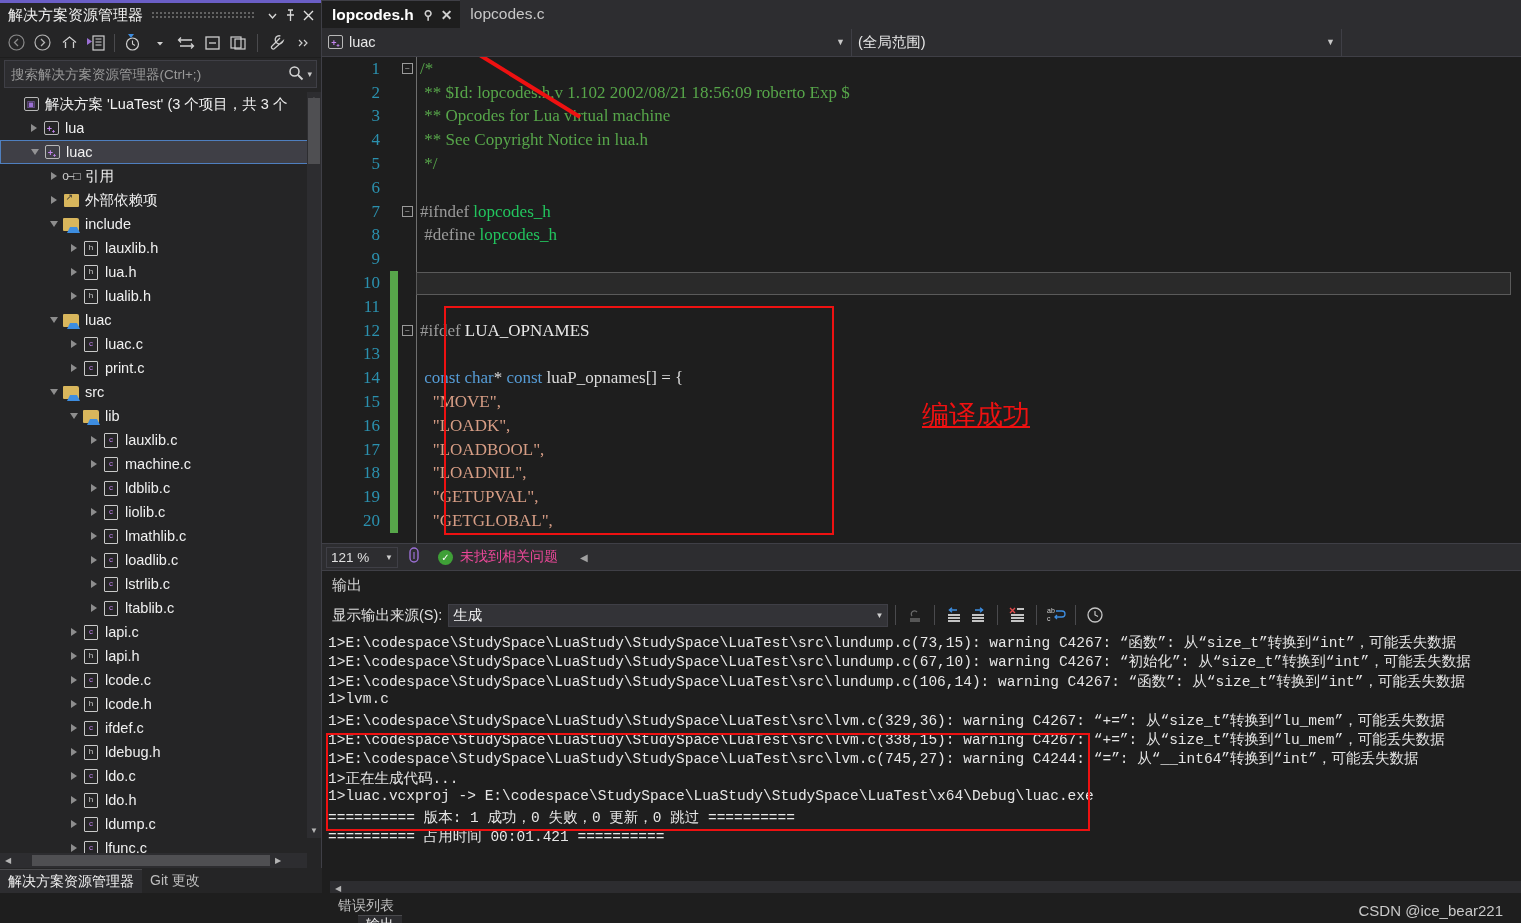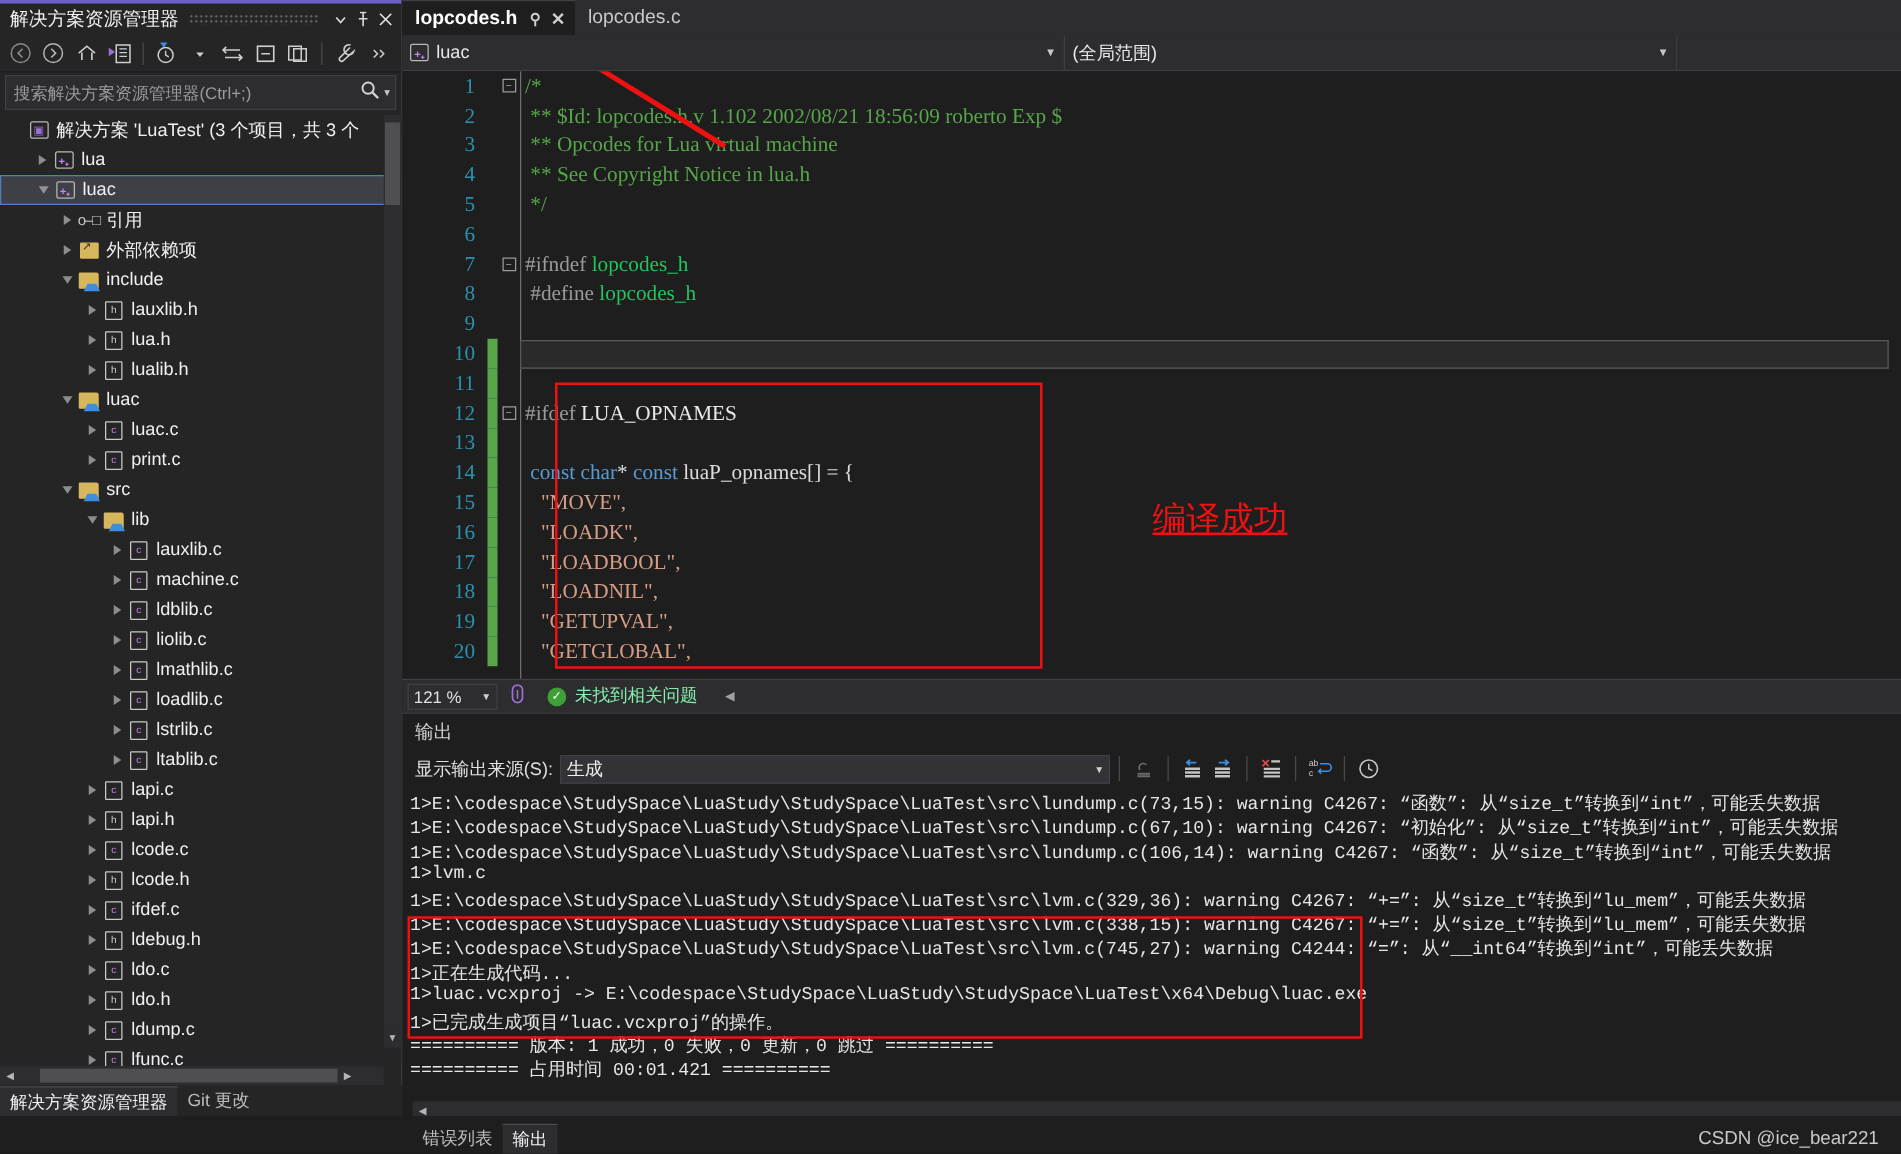--- a/index.html
+++ b/index.html
@@ -138,21 +138,21 @@
   .arrow-svg { position:absolute; left:0; top:0; pointer-events:none; }
 
   
   .editor-status { position:absolute; left:322px; top:543px; right:0; height:27px;
        background:#2d2d30; display:flex; align-items:center; border-top:1px solid #3f3f46; }
   .zoomsel { width:72px; height:21px; margin-left:4px; display:flex; align-items:center;
        padding:0 4px; color:#e0e0e0; font-size:13.5px; border:1px solid #3f3f46; background:#2d2d30; }
   .zoomsel .gap{flex:1}
   .issue-ok { width:15px;height:15px;border-radius:50%;background:#3fa037;color:#fff;font-size:10px;
        display:flex;align-items:center;justify-content:center;margin:0 7px 0 16px; }
-  .issue-txt { color:#86efac; font-size:14px; }
+  .issue-txt { color:#ec4899; font-size:14px; }
   .issue-nav { margin-left:22px; color:#a0a0a0; font-size:10px; }
 
   
   .out-pane { position:absolute; left:322px; top:570px; right:0; height:323px; background:#1e1e1e;
               border-top:1px solid #3f3f46; }
   .out-title { height:28px; display:flex; align-items:center; padding-left:10px;
                color:#d0d0d0; font-size:15px; }
   .out-toolbar { height:32px; display:flex; align-items:center; padding-left:10px; }
   .out-lbl { color:#e0e0e0; font-size:14.5px; margin-right:6px; }
   .out-combo { width:440px; height:23px; background:#333337; border:1px solid #3f3f46;
@@ -161,21 +161,21 @@
   .ot-sep { width:1px; height:20px; background:#4a4a4d; margin:0 7px; }
   .ot-btn { width:24px;height:24px;display:flex;align-items:center;justify-content:center; }
   .out-body { position:absolute; left:0; right:0; top:62px; bottom:0; overflow:hidden; }
   .out-line { height:19.4px; color:#e6e6e6; font-size:14.5px; white-space:pre;
               font-family:"Liberation Mono", monospace; padding-left:6px; }
   .redbox-out { position:absolute; border:2px solid #ee1111; }
 
   
   .statusbar { position:absolute; left:0; bottom:0; width:1521px; height:30px; background:#1e1e1e;
                display:flex; align-items:center; }
-  .out-bottom-tabs { position:absolute; left:330px; bottom:0; height:26px; display:flex; align-items:flex-end; }
+  .out-bottom-tabs { position:absolute; left:330px; bottom:0; height:26px; display:flex; align-items:flex-end;flex-direction:column; }
   .watermark { position:absolute; right:18px; bottom:4px; color:#c9c9c9; font-size:15px; }
   .out-hscroll { position:absolute; left:330px; bottom:28px; width:1191px; height:14px; background:#2d2d30;
                  display:flex; align-items:center; }
 </style>
 </head>
 <body>
 
 <div class="app">
 
   <div class="se-pane">
@@ -766,21 +766,20 @@
       <div id="outlines">
           <div class="out-line">1&gt;E:\codespace\StudySpace\LuaStudy\StudySpace\LuaTest\src\lundump.c(73,15): warning C4267: “函数”: 从“size_t”转换到“int”，可能丢失数据</div>
           <div class="out-line">1&gt;E:\codespace\StudySpace\LuaStudy\StudySpace\LuaTest\src\lundump.c(67,10): warning C4267: “初始化”: 从“size_t”转换到“int”，可能丢失数据</div>
           <div class="out-line">1&gt;E:\codespace\StudySpace\LuaStudy\StudySpace\LuaTest\src\lundump.c(106,14): warning C4267: “函数”: 从“size_t”转换到“int”，可能丢失数据</div>
           <div class="out-line">1&gt;lvm.c</div>
           <div class="out-line">1&gt;E:\codespace\StudySpace\LuaStudy\StudySpace\LuaTest\src\lvm.c(329,36): warning C4267: “+=”: 从“size_t”转换到“lu_mem”，可能丢失数据</div>
           <div class="out-line">1&gt;E:\codespace\StudySpace\LuaStudy\StudySpace\LuaTest\src\lvm.c(338,15): warning C4267: “+=”: 从“size_t”转换到“lu_mem”，可能丢失数据</div>
           <div class="out-line">1&gt;E:\codespace\StudySpace\LuaStudy\StudySpace\LuaTest\src\lvm.c(745,27): warning C4244: “=”: 从“__int64”转换到“int”，可能丢失数据</div>
           <div class="out-line">1&gt;正在生成代码...</div>
           <div class="out-line">1&gt;luac.vcxproj -&gt; E:\codespace\StudySpace\LuaStudy\StudySpace\LuaTest\x64\Debug\luac.exe</div>
-          <div class="out-line">1&gt;已完成生成项目“luac.vcxproj”的操作。</div>
           <div class="out-line">========== 版本: 1 成功，0 失败，0 更新，0 跳过 ==========</div>
           <div class="out-line">========== 占用时间 00:01.421 ==========</div>
         </div>
       <div class="redbox-out" style="left:4px; top:100px; width:764px; height:98px;"></div>
     </div>
   </div>
 
   <div class="out-hscroll">
     <span class="hs-arrow">◀</span>
   </div>

